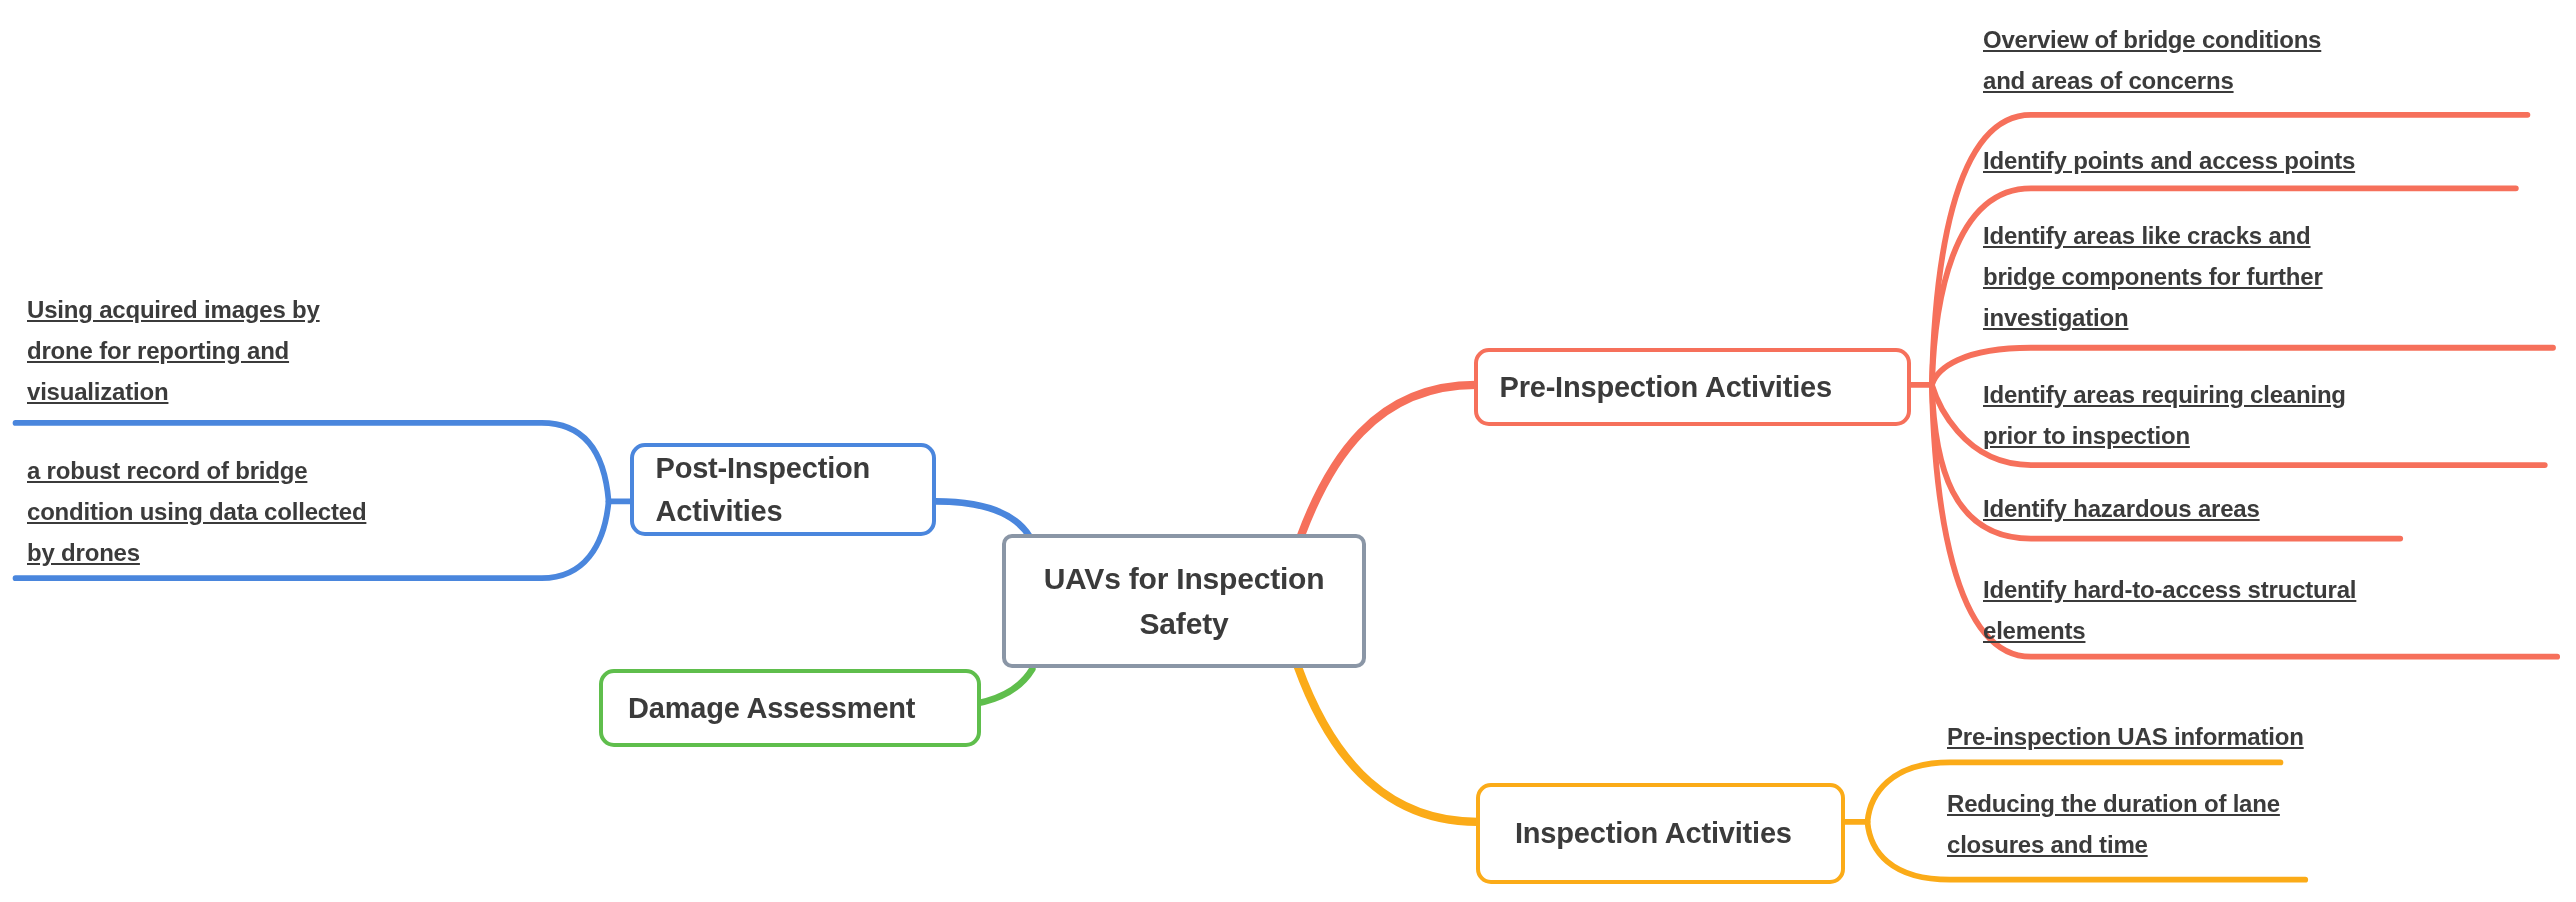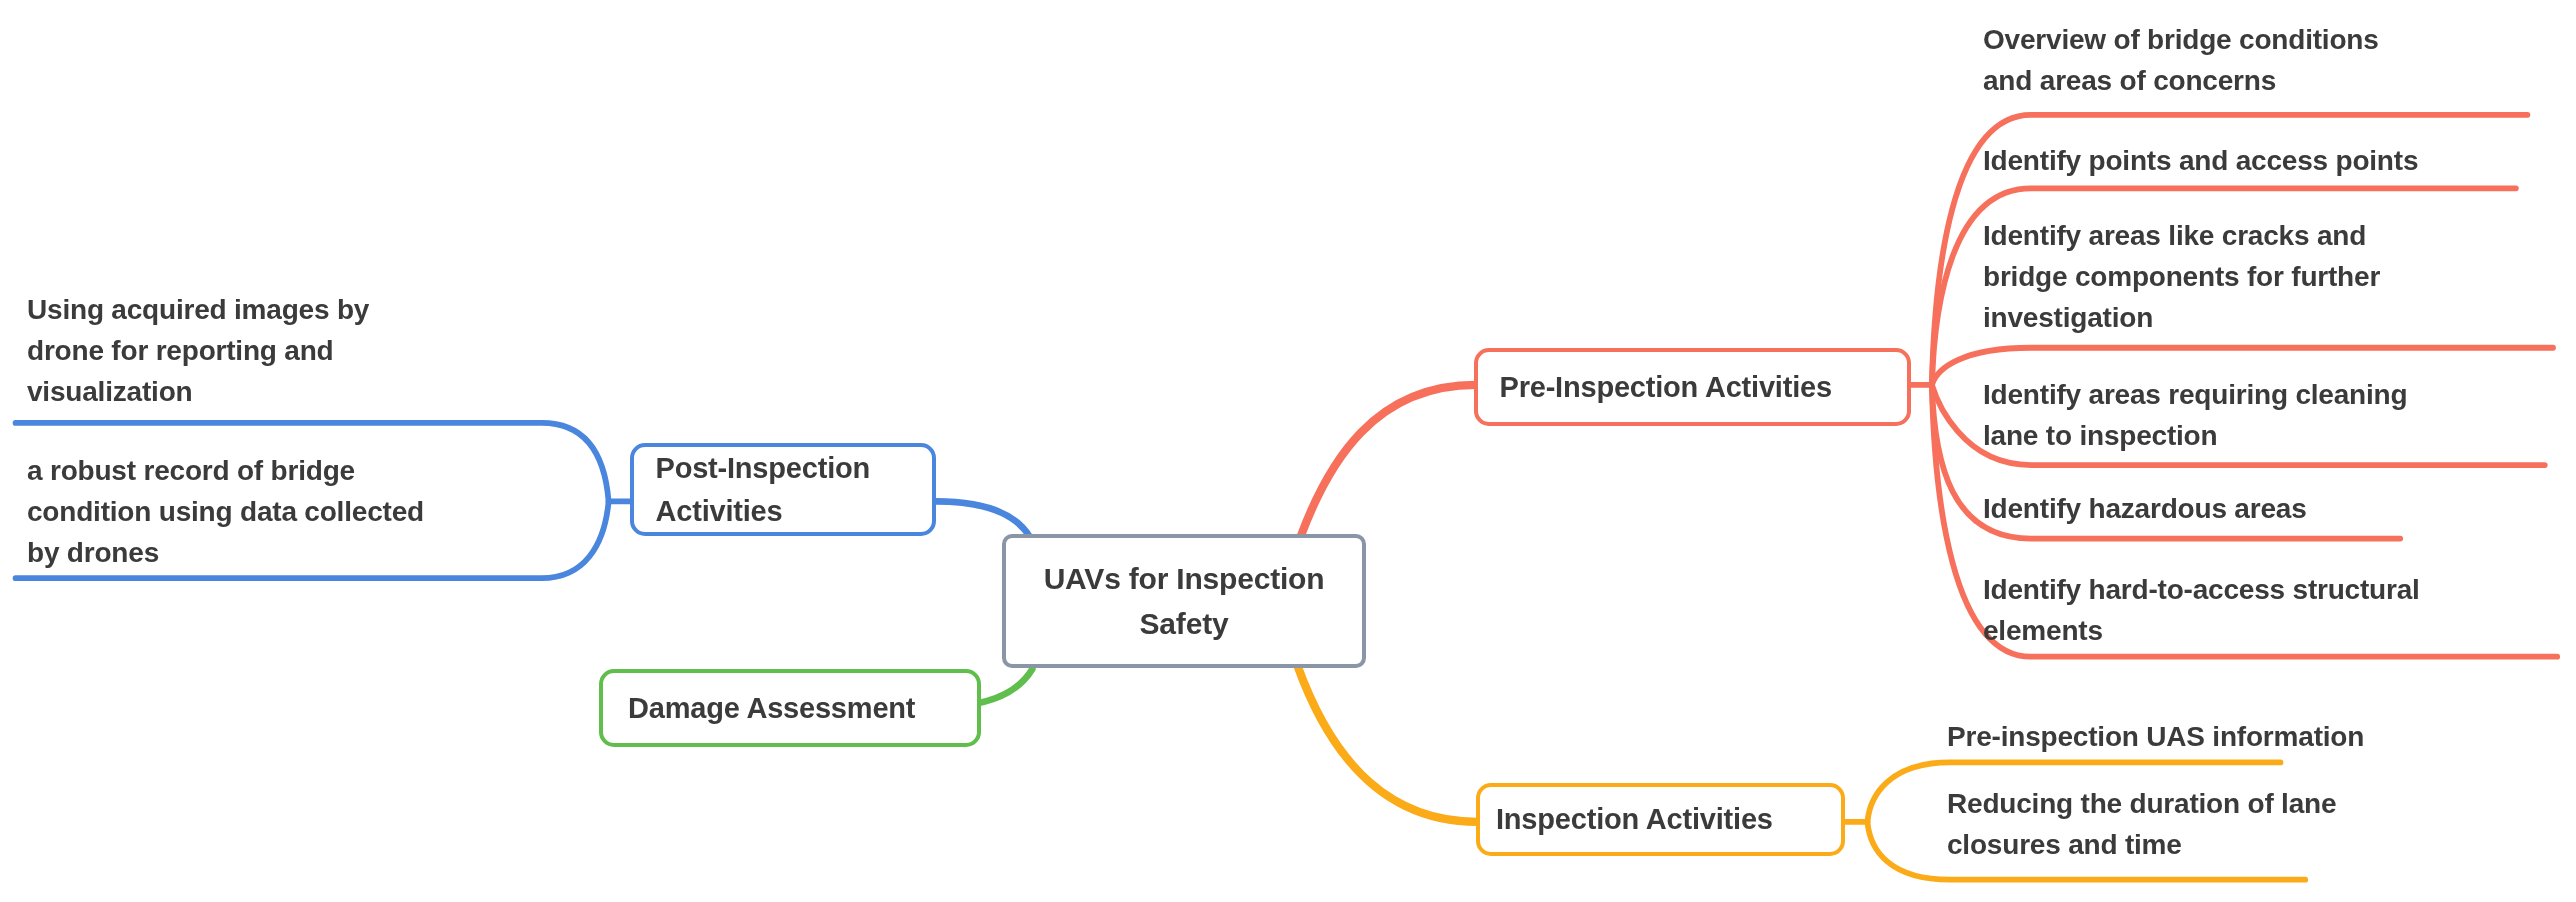--- a/index.html
+++ b/index.html
@@ -34,29 +34,30 @@
   .node-root {
     left: 1002px; top: 534px; width: 364px; height: 134px;
     border-radius: 10px;
     justify-content: center;
     text-align: center;
     font-size: 30px; line-height: 45px;
   }
   .node-post   { left: 630px;  top: 443px; width: 306px; height: 93px; padding-left: 21.5px; }
   .node-damage { left: 555px;  top: 669px; width: 382px; height: 78px;  padding-left: 25px; }
   .node-pre    { left: 1474px; top: 348px; width: 437px; height: 78px;  padding-left: 21.5px; }
-  .node-insp   { left: 1476px; top: 783px; width: 369px; height: 73px;  padding-left: 16px; }
+  .node-insp   { left: 1476px; top: 783px; width: 369px; height: 101px;  padding-left: 35px; }
   .leaf {
     position: absolute;
     font-weight: bold;
-    font-size: 28px;
+    font-size: 24px;
     line-height: 41px;
     letter-spacing: -0.2px;
     white-space: pre-line;
     z-index: 2;
+    text-decoration: underline;
   }
   .leaf-l1 { left: 27px;   top: 289px; }
   .leaf-l2 { left: 27px;   top: 450px; }
   .leaf-r1 { left: 1983px; top: 19px;  }
   .leaf-r2 { left: 1983px; top: 140px; }
   .leaf-r3 { left: 1983px; top: 215px; }
   .leaf-r4 { left: 1983px; top: 374px; }
   .leaf-r5 { left: 1983px; top: 488px; }
   .leaf-r6 { left: 1983px; top: 569px; }
   .leaf-y1 { left: 1947px; top: 716px; }
@@ -108,21 +109,21 @@
 condition using data collected
 by drones</div>
 
   <div class="leaf leaf-r1">Overview of bridge conditions
 and areas of concerns</div>
   <div class="leaf leaf-r2">Identify points and access points</div>
   <div class="leaf leaf-r3">Identify areas like cracks and
 bridge components for further
 investigation</div>
   <div class="leaf leaf-r4">Identify areas requiring cleaning
-lane to inspection</div>
+prior to inspection</div>
   <div class="leaf leaf-r5">Identify hazardous areas</div>
   <div class="leaf leaf-r6">Identify hard-to-access structural
 elements</div>
 
   <div class="leaf leaf-y1">Pre-inspection UAS information</div>
   <div class="leaf leaf-y2">Reducing the duration of lane
 closures and time</div>
 
 </div>
 

